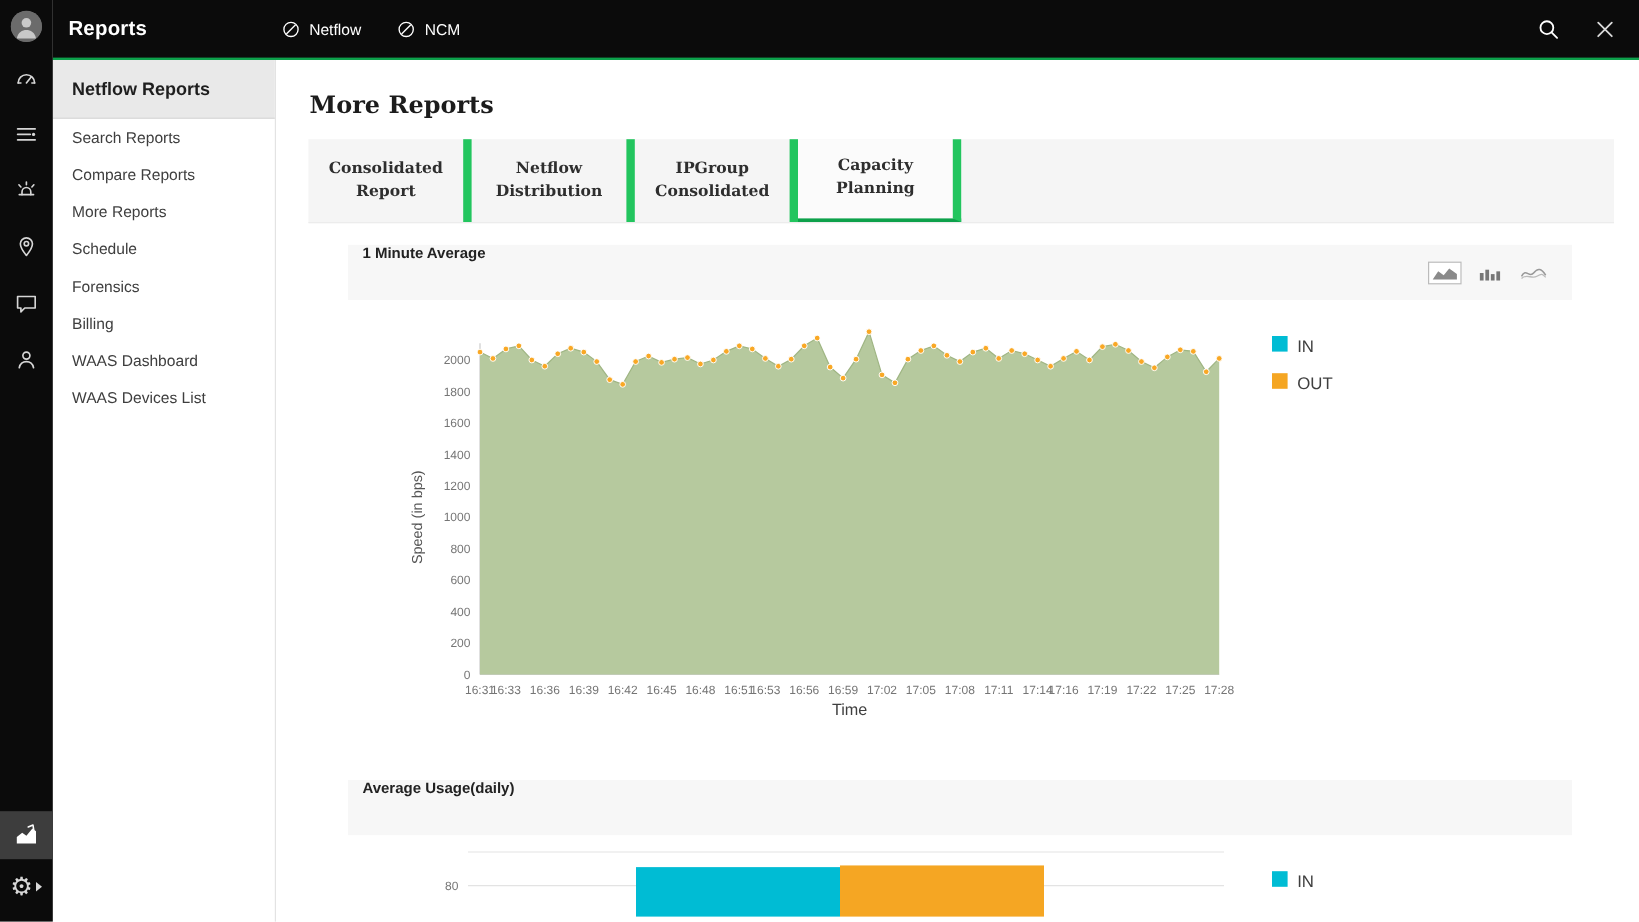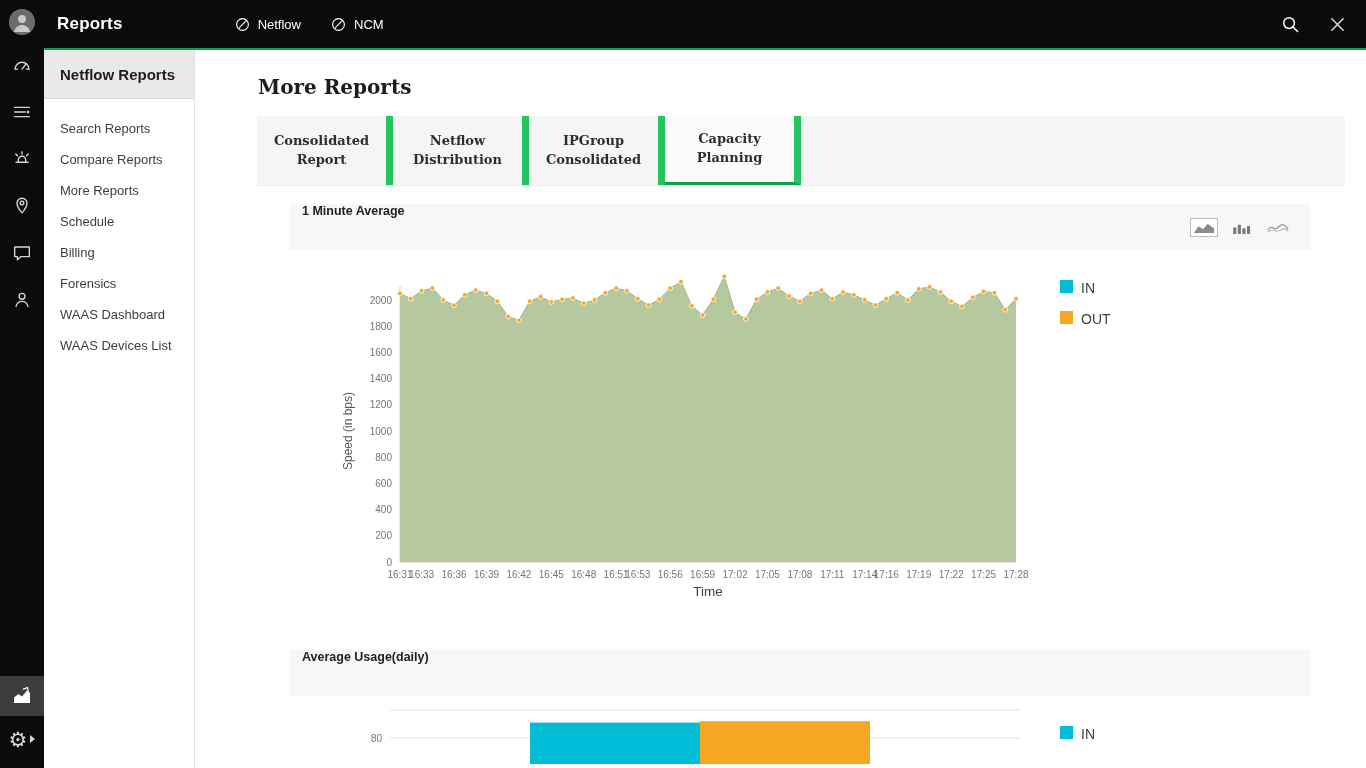--- a/index.html
+++ b/index.html
@@ -22,25 +22,25 @@
 
   
   .topbar{position:absolute;left:44px;top:0;width:1322px;height:50px;background:#0b0b0b;
     border-bottom:2px solid #0da14b;display:flex;align-items:center;padding-left:13px;z-index:5}
   .topbar h1{color:#fff;font-size:17px;font-weight:bold;letter-spacing:.2px}
   .product-tabs{margin-left:112px;display:flex;gap:30px}
   .ptab{display:flex;align-items:center;gap:8px;color:#fff;font-size:13px}
   .topbar-right{margin-left:auto;display:flex;align-items:center;gap:28px;padding-right:20px}
 
   
-  .sidebar{position:absolute;left:44px;top:50px;width:151px;height:718px;background:#fff;
+  .sidebar{position:absolute;left:44px;top:50px;width:186px;height:718px;background:#fff;
     border-right:1px solid #e3e3e3;z-index:4}
   .sidebar-header{height:49px;background:#e9e9e9;border-bottom:1px solid #d8d8d8;
     font-weight:bold;font-size:15px;color:#1e1e1e;display:flex;align-items:center;padding-left:16px}
-  .sidebar ul{list-style:none;padding-top:14px}
+  .sidebar ul{list-style:none;}
   .sidebar li{font-size:13px;color:#3e3e3e;height:31px;line-height:31px;padding-left:16px;white-space:nowrap}
 
   
   .main{position:absolute;left:230px;top:50px;width:1136px;height:718px;background:#fff;overflow:hidden}
   .main-title{font-family:"DejaVu Serif",serif;font-size:20px;font-weight:bold;color:#1c1c1c;
     margin:25px 0 0 28px}
   .tabstrip{display:flex;margin:17px 21px 0 27px;height:70px;background:#f5f5f5;
     border-bottom:1px solid #ececec}
   .tab{width:136px;display:flex;align-items:center;justify-content:center;text-align:center;
     font-family:"DejaVu Serif",serif;font-weight:bold;font-size:13px;color:#2e2e2e;
@@ -169,22 +169,22 @@
   </div>
 </header>
 
 <aside class="sidebar" data-interactable="false">
   <div class="sidebar-header" data-interactable="true">Netflow Reports</div>
   <ul id="sidebar-items" data-interactable="false">
       <li data-interactable="true">Search Reports</li>
       <li data-interactable="true">Compare Reports</li>
       <li data-interactable="true">More Reports</li>
       <li data-interactable="true">Schedule</li>
+      <li data-interactable="true">Forensics</li>
       <li data-interactable="true">Billing</li>
-      <li data-interactable="true">Forensics</li>
       <li data-interactable="true">WAAS Dashboard</li>
       <li data-interactable="true">WAAS Devices List</li>
     </ul>
 </aside>
 
 <main class="main" data-interactable="false">
   <h2 class="main-title" data-interactable="false">More Reports</h2>
 
   <div class="tabstrip" id="main-tabs" data-interactable="false">
       <div class="tab" data-interactable="true">

